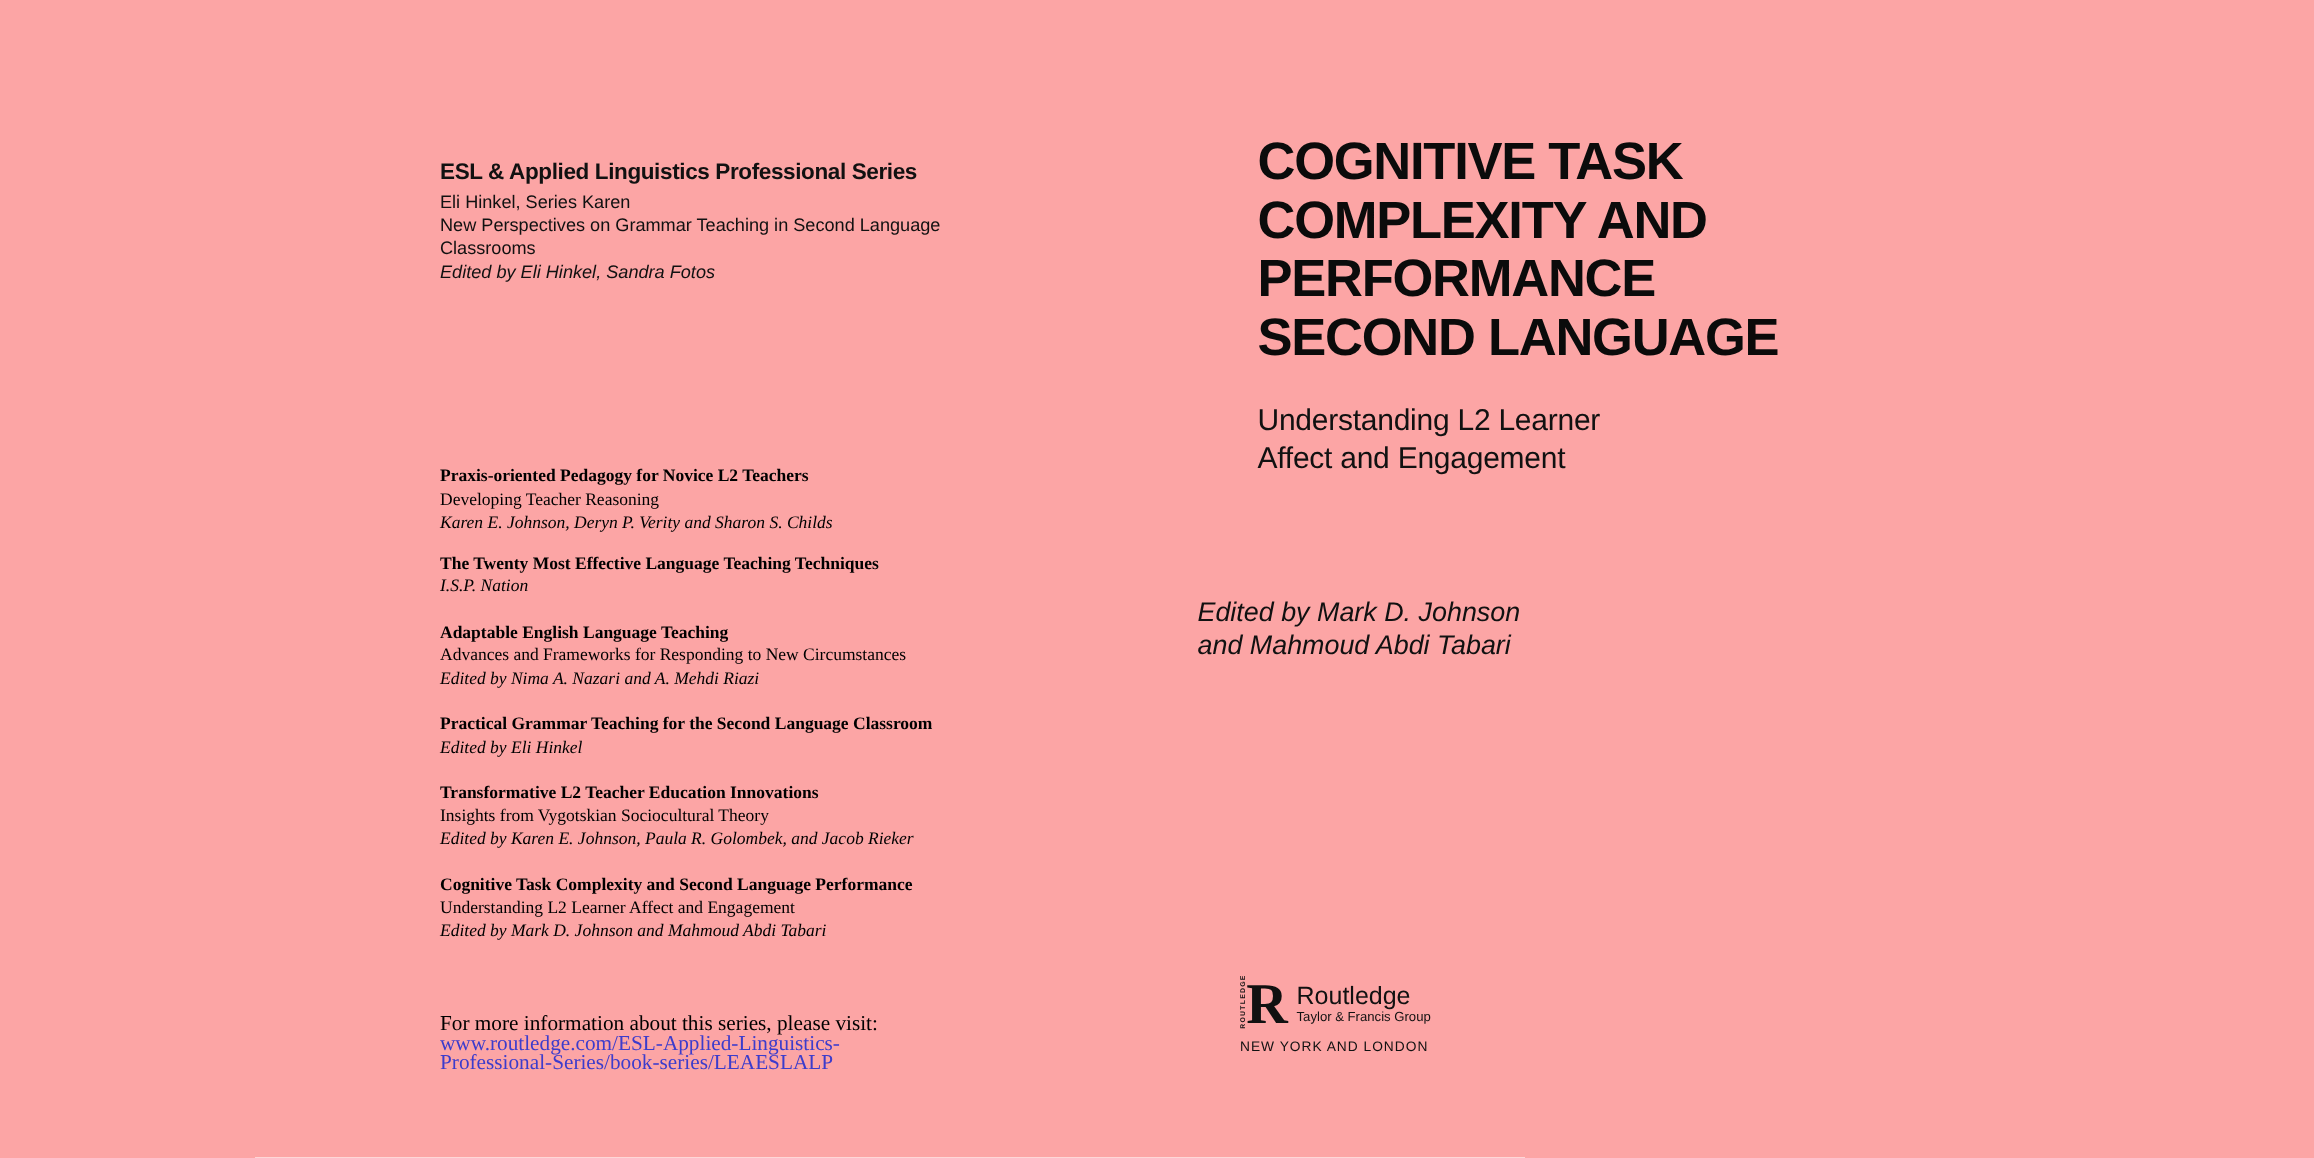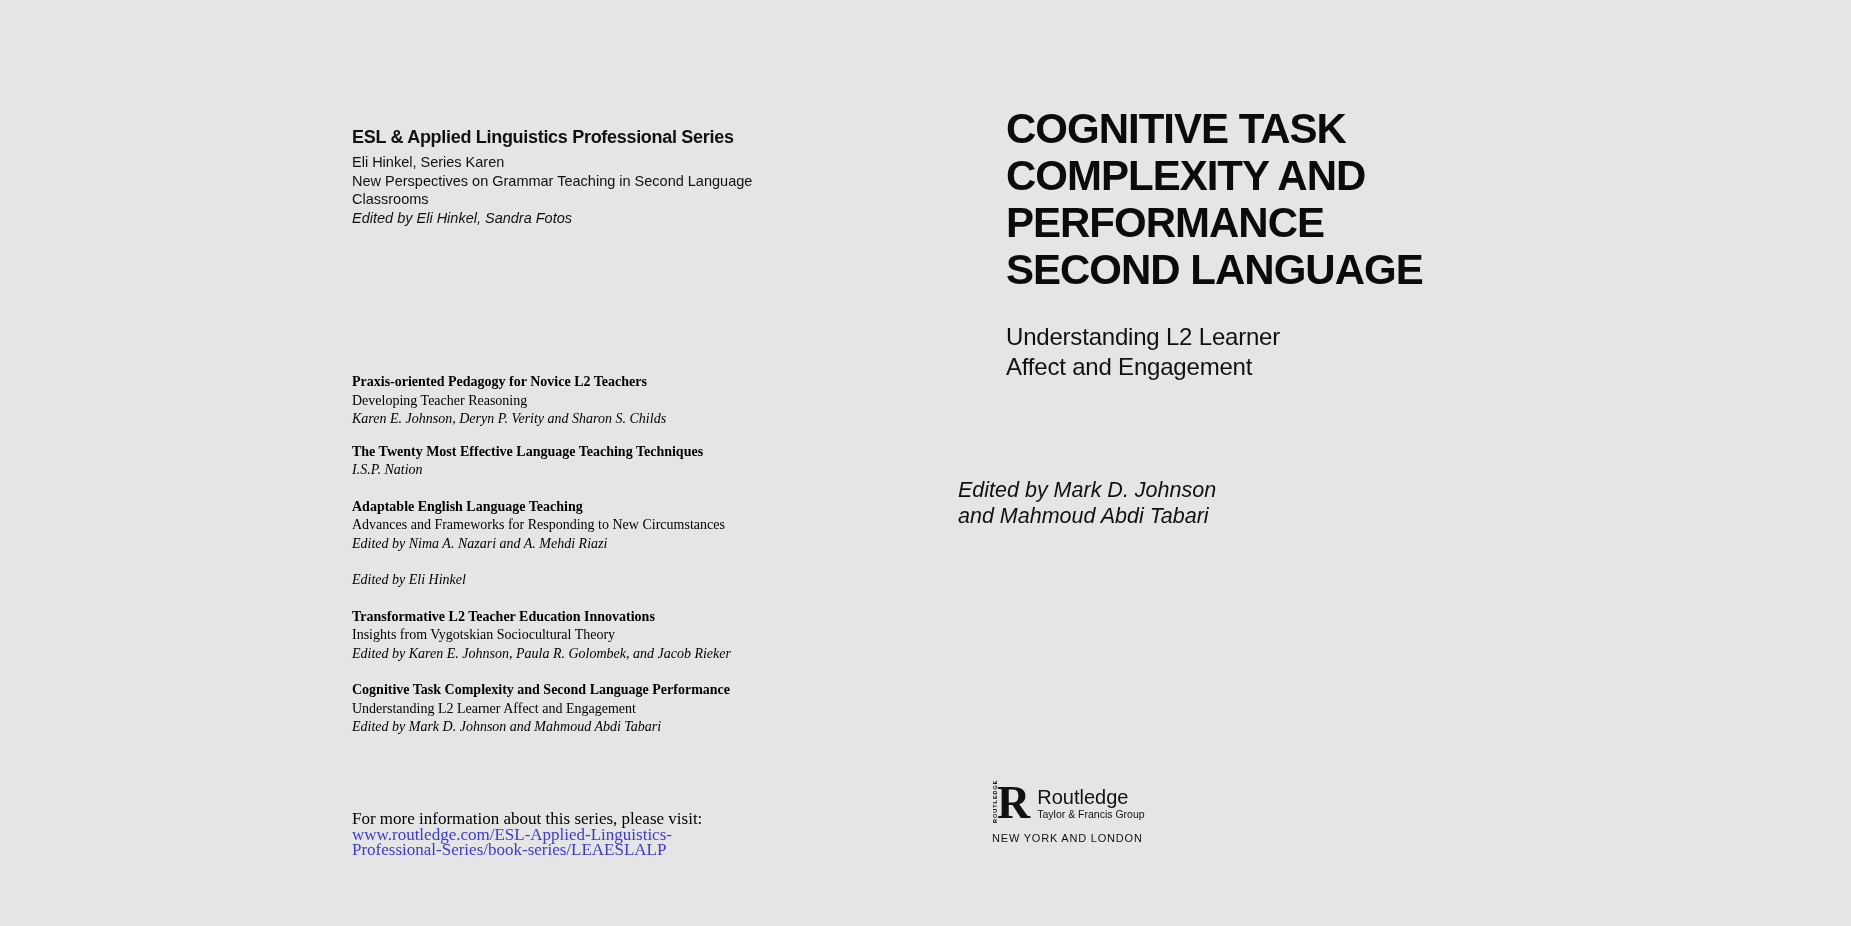--- a/index.html
+++ b/index.html
@@ -1,19 +1,19 @@
 <!DOCTYPE html>
 <html><head>
 <meta charset="utf-8">
 <style>
   html,body{margin:0;padding:0;background:#ffffff;}
   .canvas{
     position:relative;
     width:1851px;height:926px;
-    background:#e5e5e5;
+    background:#fca5a5;
     color:#000000;
     overflow:hidden;
   }
   
   .series-header{
     position:absolute;left:352px;top:125px;width:440px;
     font-family:"Liberation Sans",sans-serif;
     color:#111111;
   }
   .sh-title{font-size:18px;font-weight:bold;line-height:24px;letter-spacing:-0.3px;}
@@ -105,20 +105,21 @@
       <div class="bk-auth">I.S.P. Nation</div>
     </div>
 
     <div class="book">
       <div class="bk-title">Adaptable English Language Teaching</div>
       <div class="bk-sub">Advances and Frameworks for Responding to New Circumstances</div>
       <div class="bk-auth">Edited by Nima A. Nazari and A. Mehdi Riazi</div>
     </div>
 
     <div class="book">
+      <div class="bk-title">Practical Grammar Teaching for the Second Language Classroom</div>
       <div class="bk-auth">Edited by Eli Hinkel</div>
     </div>
 
     <div class="book">
       <div class="bk-title">Transformative L2 Teacher Education Innovations</div>
       <div class="bk-sub">Insights from Vygotskian Sociocultural Theory</div>
       <div class="bk-auth">Edited by Karen E. Johnson, Paula R. Golombek, and Jacob Rieker</div>
     </div>
 
     <div class="book">

